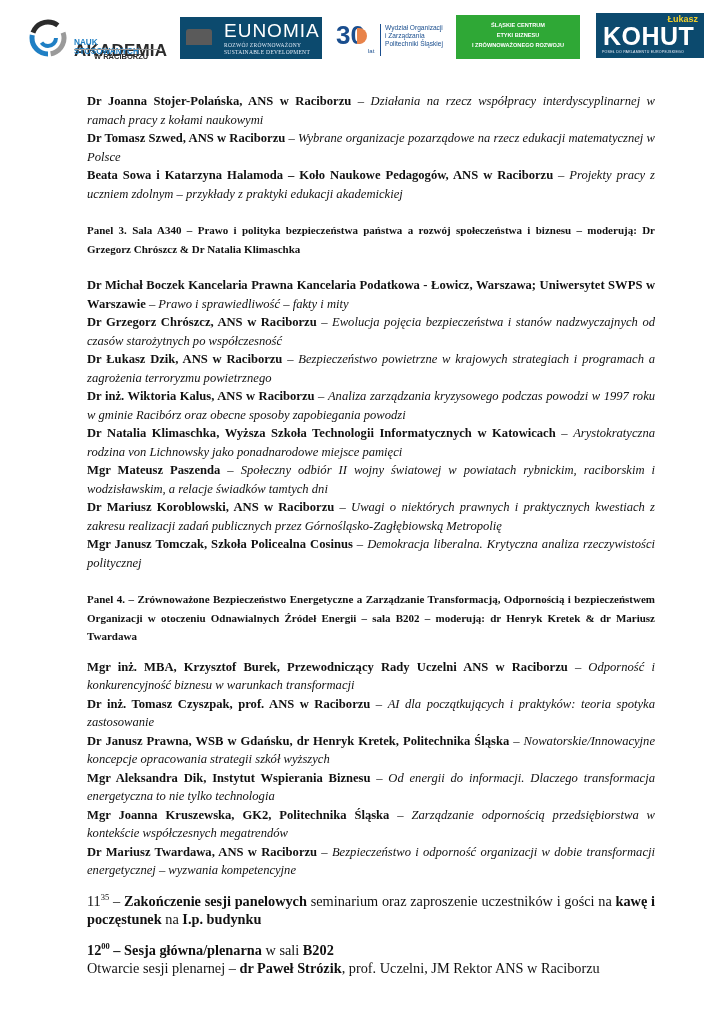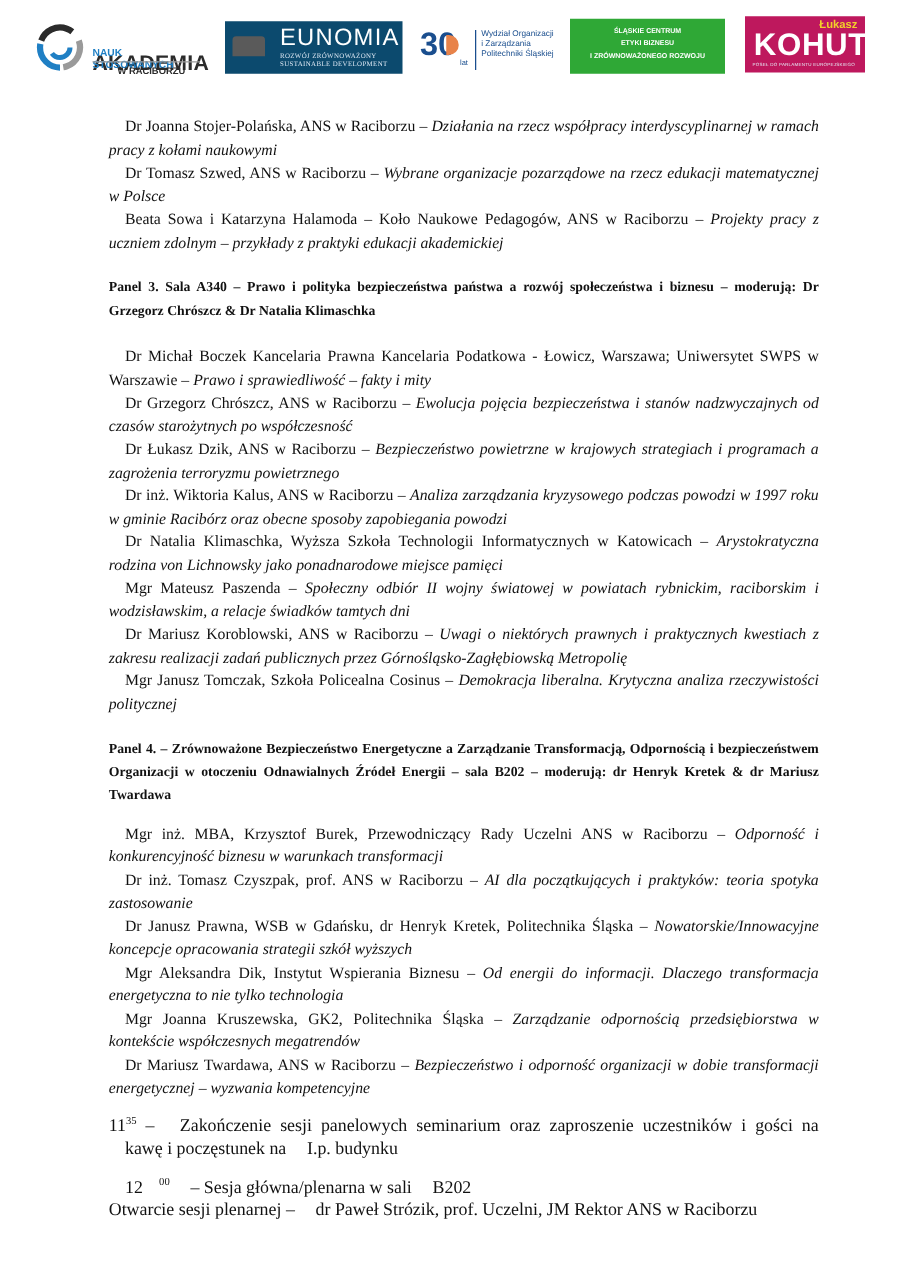--- a/index.html
+++ b/index.html
@@ -23,28 +23,28 @@
   .w30 { left:336px; top:16px; width:112px; height:44px; }
   .w30-num { position:absolute; left:0; top:4px; font-family:"Liberation Sans", sans-serif; font-size:26px; font-weight:bold; color:#1a4e8e; }
   .w30-accent { position:absolute; left:21px; top:12px; width:10px; height:16px; background:#e8834a; border-radius:0 8px 8px 0; }
   .w30-lat { position:absolute; left:32px; top:32px; font-family:"Liberation Sans", sans-serif; font-size:6px; color:#1a4e8e; }
   .w30-bar { position:absolute; left:44px; top:8px; width:1px; height:32px; background:#1a4e8e; }
   .w30-txt { position:absolute; left:49px; top:8px; font-family:"Liberation Sans", sans-serif; font-size:6.6px; line-height:8px; color:#1a4e8e; }
   
   .scebi { left:456px; top:15px; width:124px; height:44px; background:#2fa836; color:#fff;
            font-family:"Liberation Sans", sans-serif; font-weight:bold; font-size:5.6px; text-align:center; line-height:10px; padding-top:5px; box-sizing:border-box; }
   
-  .kohut { left:596px; top:13px; width:96px; height:45px; background:#be185d; }
+  .kohut { left:596px; top:13px; width:108px; height:45px; background:#0c4a6e; }
   .kohut-first { position:absolute; right:6px; top:1px; color:#f2cf2a; font-family:"Liberation Sans", sans-serif; font-weight:bold; font-size:9px; }
   .kohut-last { position:absolute; left:7px; top:9px; color:#fff; font-family:"Liberation Sans", sans-serif; font-weight:bold; font-size:25px; letter-spacing:0.5px; }
   .kohut-sub { position:absolute; left:6px; top:37px; color:#e6ebf6; font-family:"Liberation Sans", sans-serif; font-size:3.6px; letter-spacing:0.2px; }
 
   .doc { position:absolute; left:87px; top:92px; width:568px; font-size:12.6px; line-height:18.5px; text-align:justify; }
   .doc p { margin:0; }
-  .b { font-weight:normal;margin-left:13px; }
+  .b { font-weight:bold; }
   .i { font-style:italic; }
   .panel { font-weight:bold; font-size:11px; line-height:18.5px; }
   .gap1 { height:18px; }
   .gap2 { height:12px; }
   .time { font-size:14.3px; line-height:18.5px; }
   sup { font-size:8.5px; line-height:0; vertical-align:6px; }
 </style>
 </head>
 <body>
 

